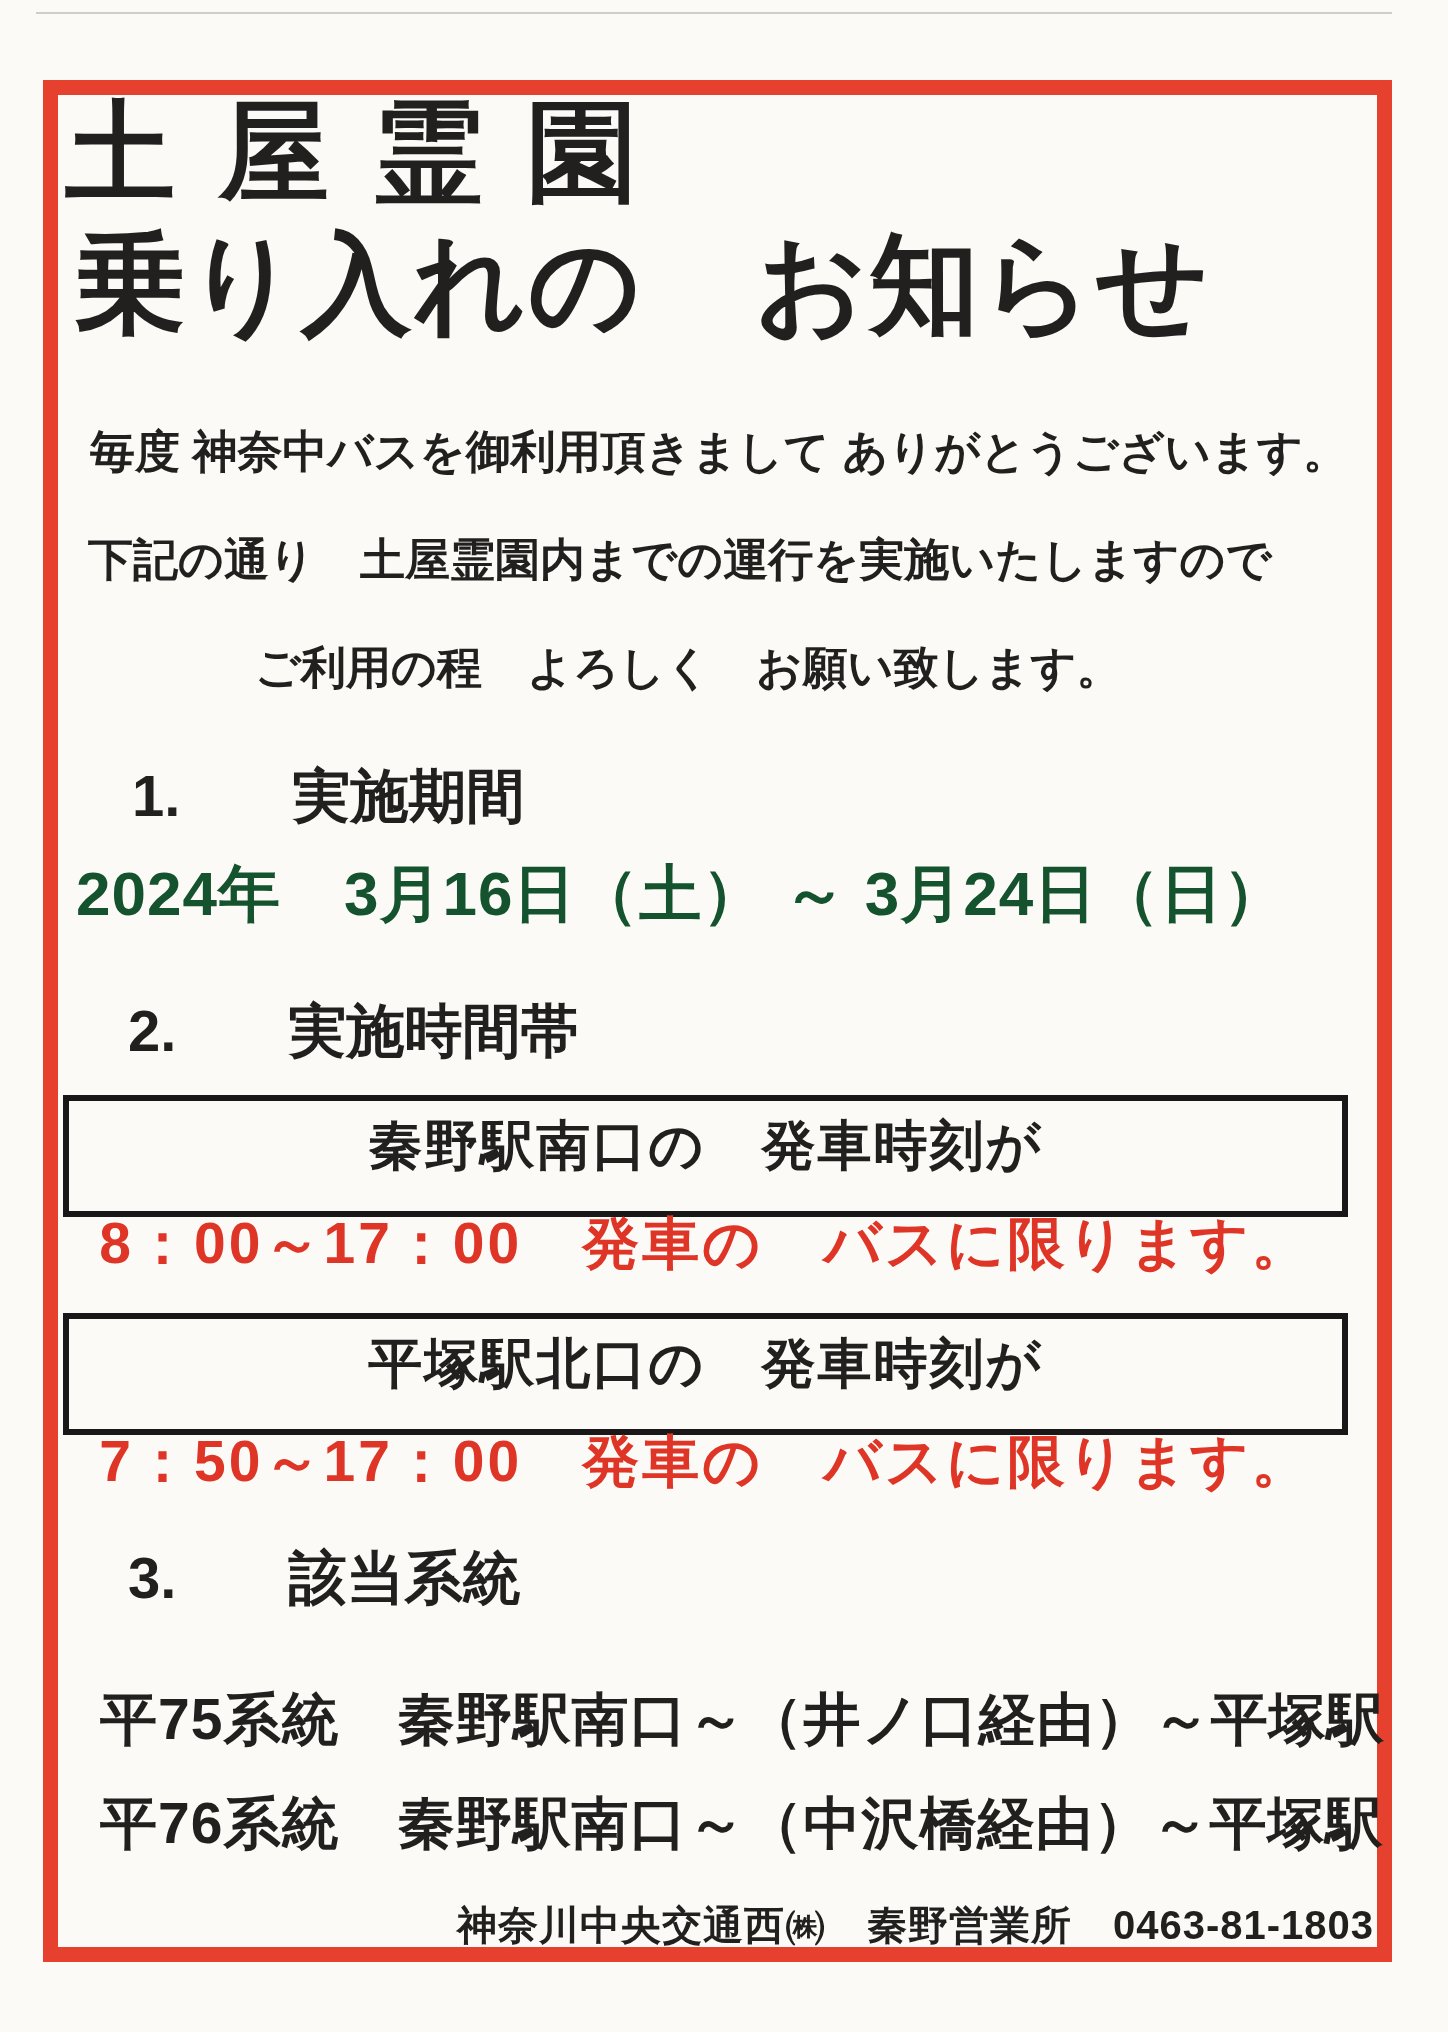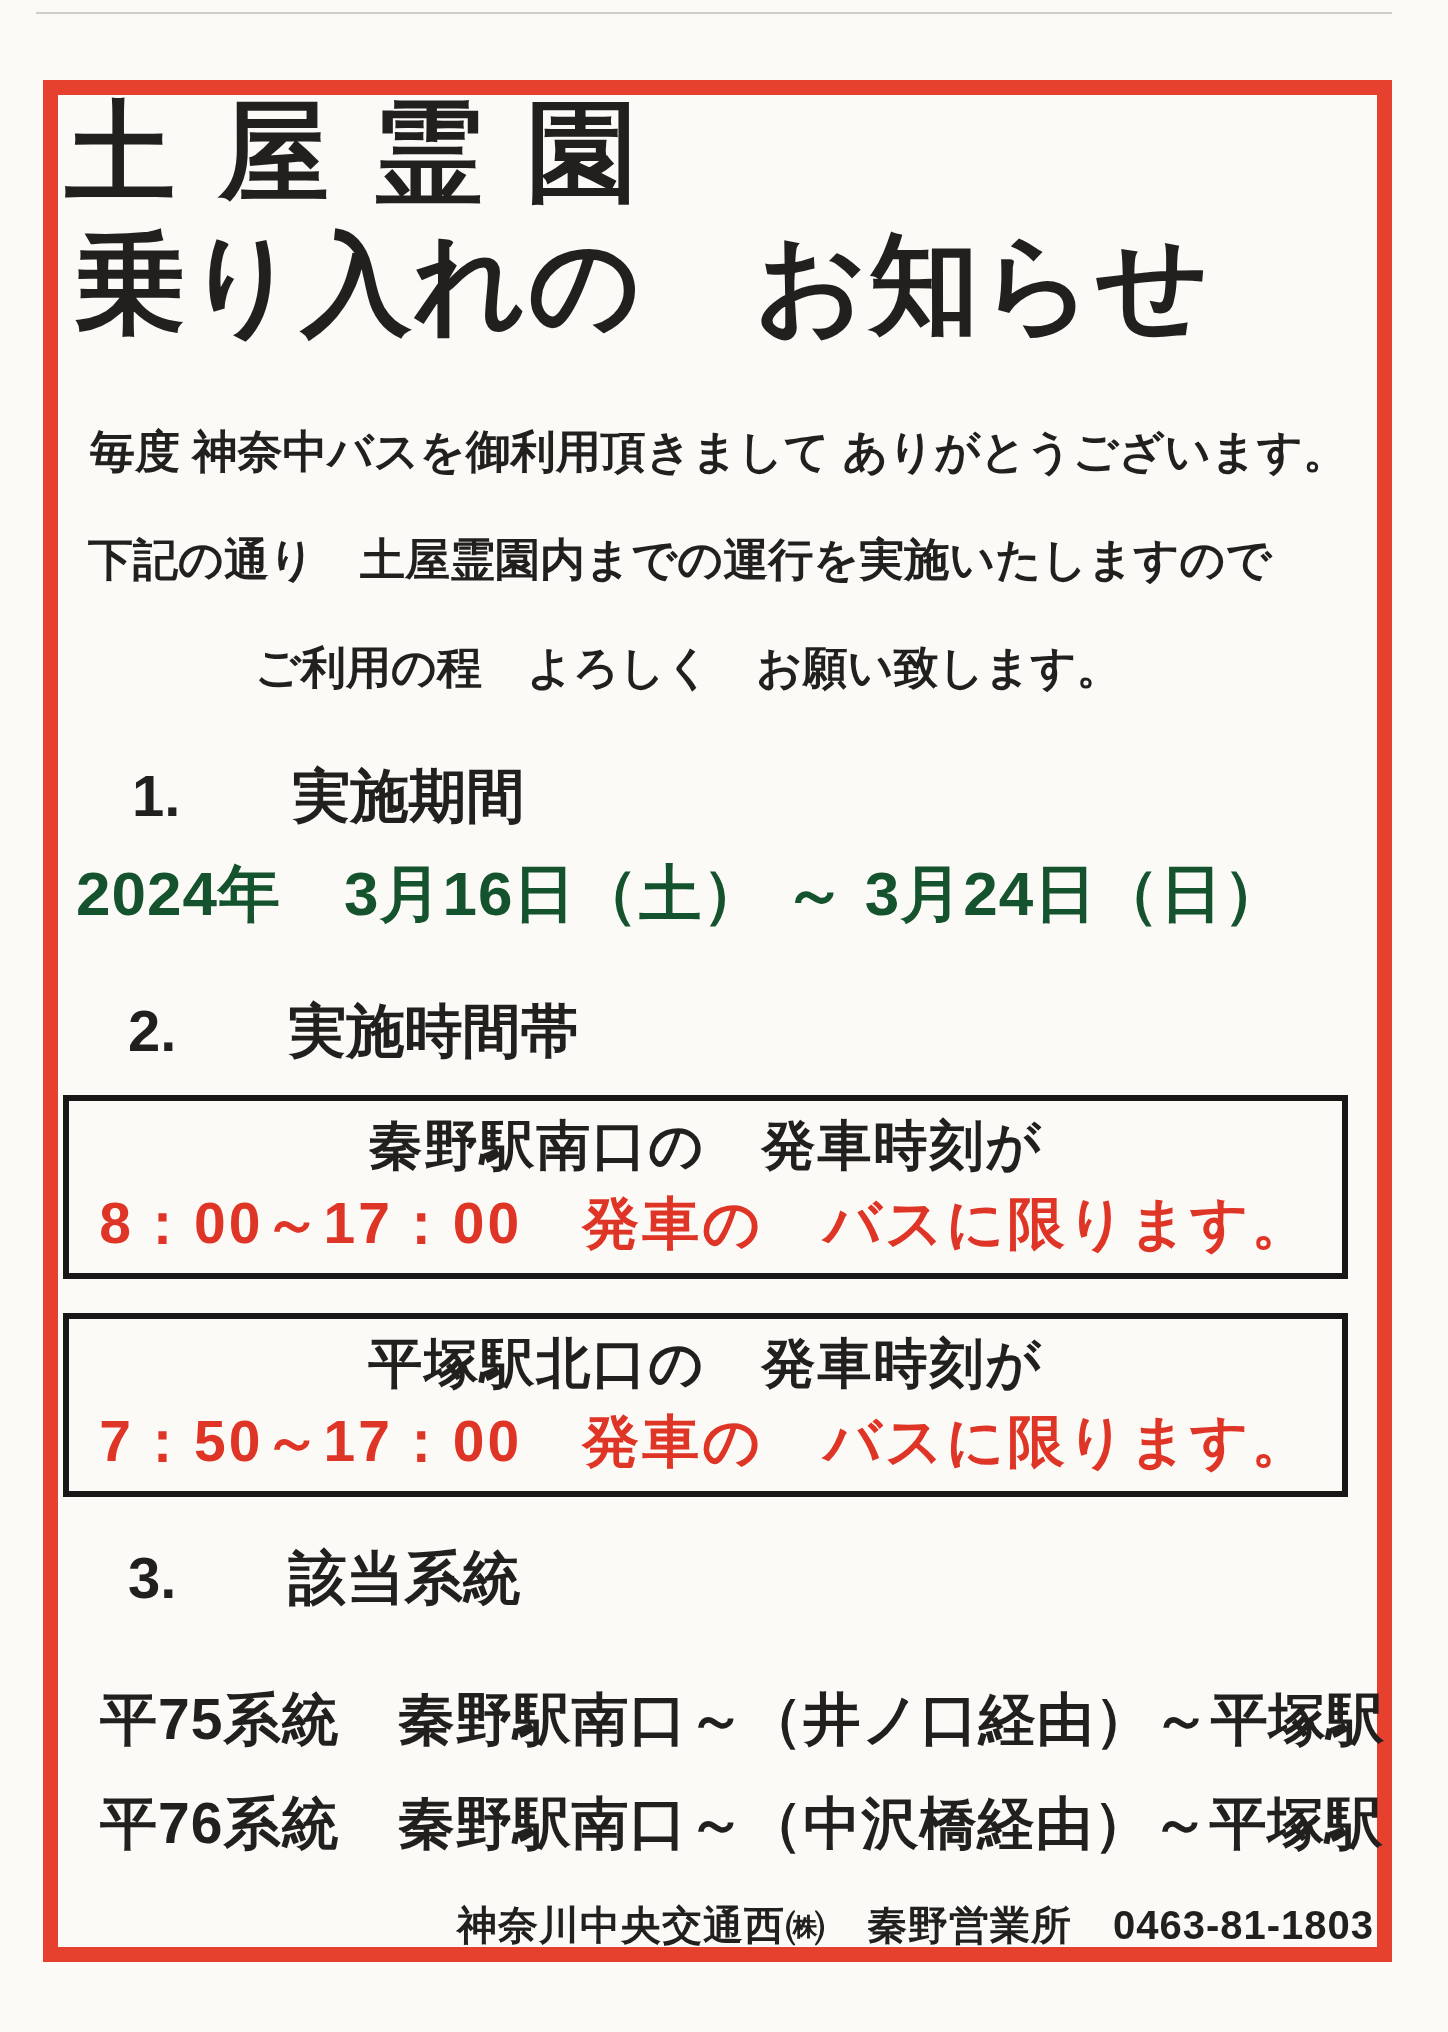--- a/index.html
+++ b/index.html
@@ -17,25 +17,25 @@
   .intro{position:absolute;margin:0;font-size:45px;font-weight:600;white-space:nowrap;text-align:center;}
   .intro.l1{left:90px;top:422px;}
   .intro.l2{left:88px;top:530px;}
   .intro.l3{left:255px;top:638px;}
   .sec{position:absolute;font-size:58px;font-weight:bold;white-space:nowrap;}
   .sec .sec-label{margin-left:112px;}
   .sec1{left:132px;top:758px;}
   .sec2{left:128px;top:993px;}
   .sec3{left:128px;top:1540px;}
   .period-value{position:absolute;left:76px;top:852px;font-size:62px;font-weight:bold;color:#14532d;white-space:nowrap;letter-spacing:1px;}
-  .time-box{position:absolute;left:63px;width:1285px;height:184px;border:6px solid #191717;box-sizing:border-box;text-align:center;}
+  .time-box{position:absolute;left:63px;width:1285px;height:122px;border:6px solid #191717;box-sizing:border-box;text-align:center;}
   .box1{top:1095px;}
   .box2{top:1313px;}
   .box-heading{font-size:54px;font-weight:bold;margin-top:9px;letter-spacing:2px;white-space:nowrap;}
-  .box-detail{font-size:57px;font-weight:bold;color:#df3526;margin-top:3px;letter-spacing:3px;white-space:nowrap;}
+  .box-detail{font-size:57px;font-weight:bold;color:#df3526;margin-top:23px;letter-spacing:3px;white-space:nowrap;}
   .route{position:absolute;left:100px;font-size:57px;font-weight:bold;white-space:nowrap;letter-spacing:1px;}
   .route1{top:1682px;}
   .route2{top:1786px;}
   .footer-contact{position:absolute;right:74px;top:1898px;font-size:40px;font-weight:600;white-space:nowrap;letter-spacing:1px;}
 </style>
 </head>
 <body>
 
 <div class="sheet">
 

